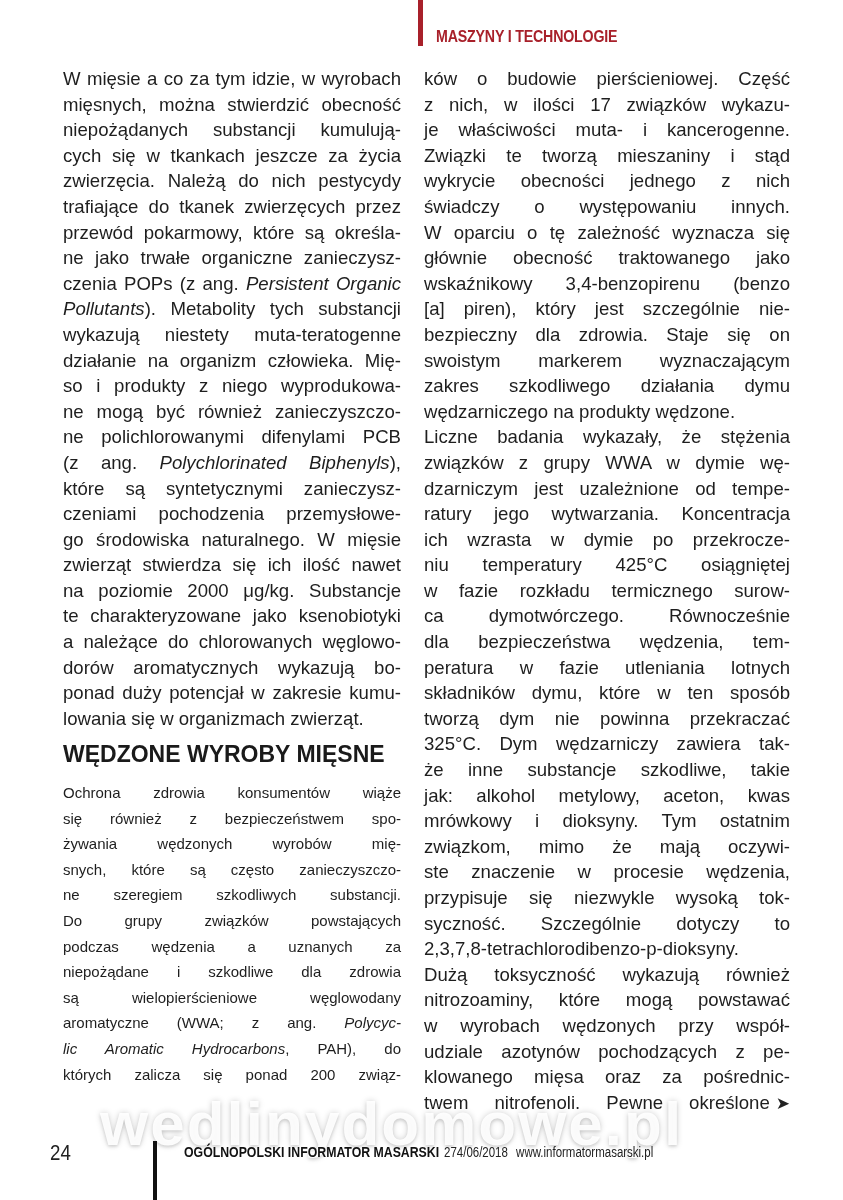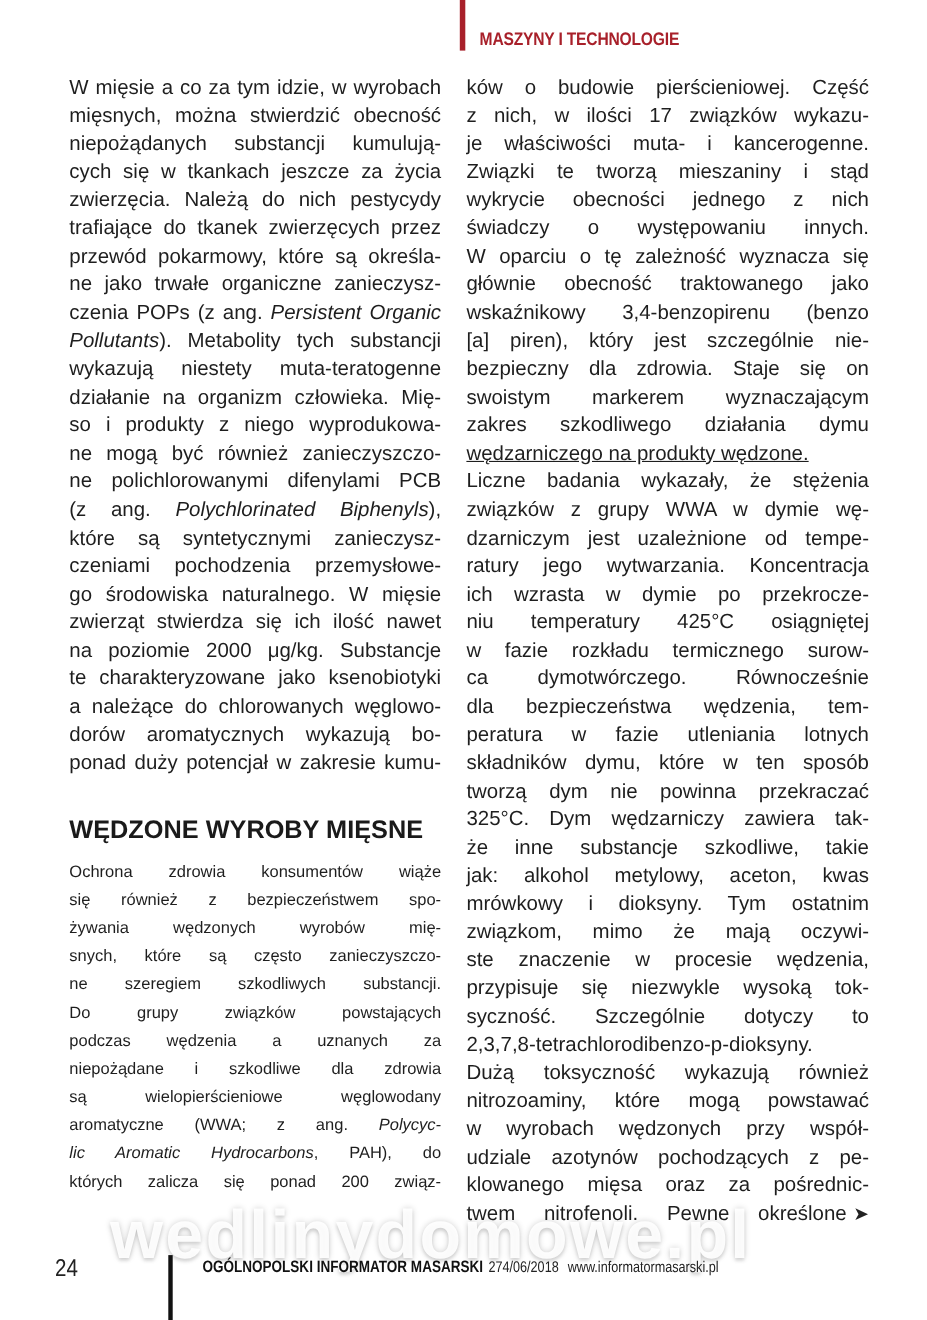--- a/index.html
+++ b/index.html
@@ -21,21 +21,21 @@
   .col {
     position: absolute; top: 66px;
     font-size: 18.6px; line-height: 25.6px;
   }
   .col-left { left: 63px; width: 338px; }
   .col-right { left: 424px; width: 366px; }
   .line {
     display: block; white-space: nowrap; height: 25.6px;
     text-align: justify; text-align-last: justify;
   }
-  .line.last { text-align-last: left; text-decoration: underline; }
+  .line.last { text-align-last: left; }
   .heading {
     position: absolute; left: 63px; top: 741px;
     font-weight: bold; font-size: 23px; color: #1a1a1a; white-space: nowrap;
   }
   .para2 { position: absolute; left: 63px; top: 780px; width: 338px; font-size: 15px; line-height: 25.6px; }
   i { font-style: italic; margin-top: 12px; }
   .cont-arrow { color: #222; font-size: 17px; margin-left: 6px; }
   .footer-page {
     position: absolute; left: 50px; top: 1140px;
     font-size: 22px; color: #222; transform: scaleX(0.85); transform-origin: left;
@@ -82,20 +82,21 @@
   <span class="line"><span>(z ang. </span><i>Polychlorinated Biphenyls</i><span>),</span></span>
   <span class="line">które są syntetycznymi zanieczysz-</span>
   <span class="line">czeniami pochodzenia przemysłowe-</span>
   <span class="line">go środowiska naturalnego. W mięsie</span>
   <span class="line">zwierząt stwierdza się ich ilość nawet</span>
   <span class="line">na poziomie 2000 μg/kg. Substancje</span>
   <span class="line">te charakteryzowane jako ksenobiotyki</span>
   <span class="line">a należące do chlorowanych węglowo-</span>
   <span class="line">dorów aromatycznych wykazują bo-</span>
   <span class="line">ponad duży potencjał w zakresie kumu-</span>
+  <span class="line last">lowania się w organizmach zwierząt.</span>
 </div>
 
 <div class="heading">WĘDZONE WYROBY MIĘSNE</div>
 
 <div class="para2">
   <span class="line">Ochrona zdrowia konsumentów wiąże</span>
   <span class="line">się również z bezpieczeństwem spo-</span>
   <span class="line">żywania wędzonych wyrobów mię-</span>
   <span class="line">snych, które są często zanieczyszczo-</span>
   <span class="line">ne szeregiem szkodliwych substancji.</span>

